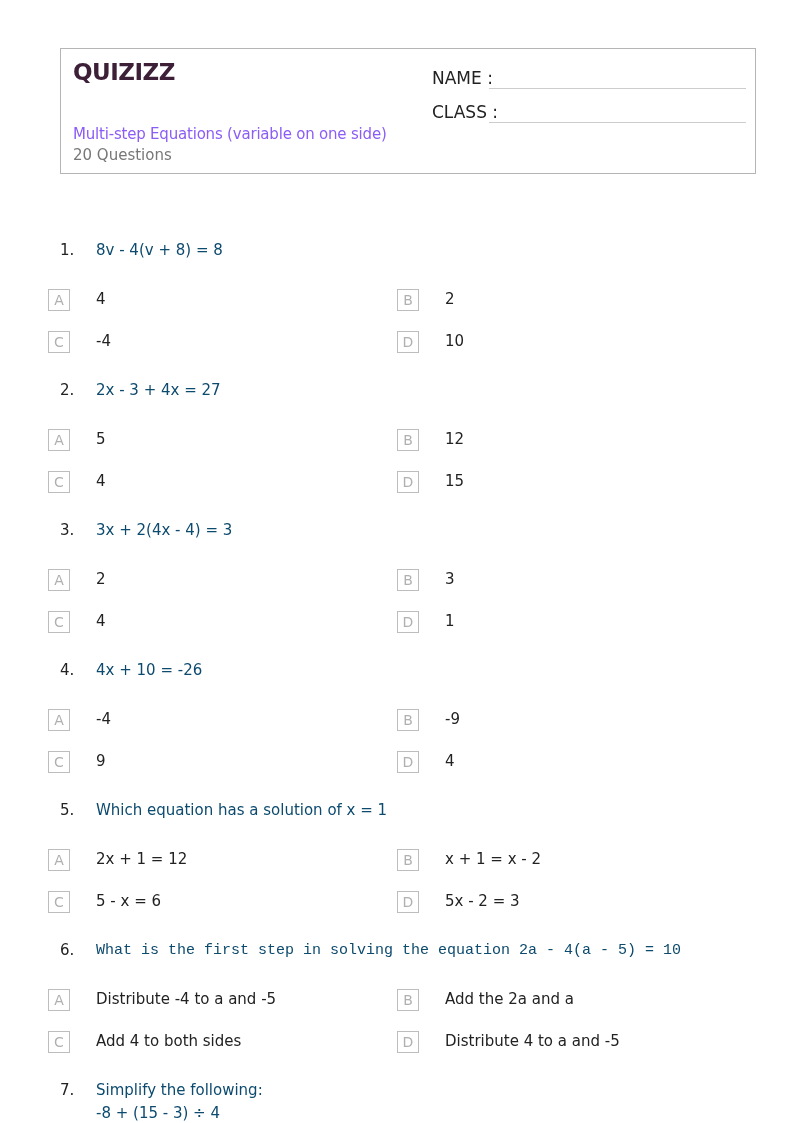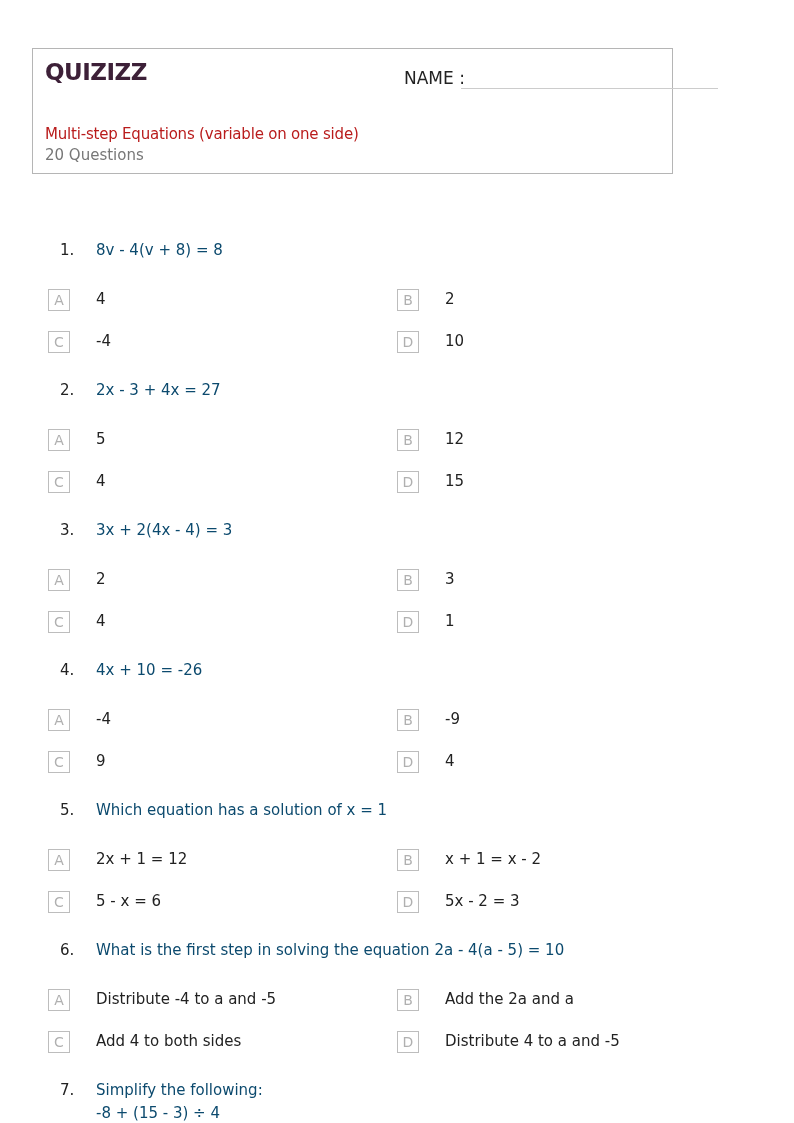--- a/index.html
+++ b/index.html
@@ -2,31 +2,31 @@
 <html><head>
 <meta charset="utf-8">
 <style>
   html, body { margin: 0; padding: 0; background: #ffffff; }
   body {
     width: 794px; height: 1123px; overflow: hidden; position: relative;
     font-family: "DejaVu Sans", "Liberation Sans", sans-serif;
     color: #222222;
   }
   .header-box {
-    position: absolute; left: 32px; top: 48px; width: 641px; height: 126px;
+    position: absolute; left: 60px; top: 48px; width: 696px; height: 126px;
     border: 1px solid #b5b5b5; box-sizing: border-box;
   }
   .logo {
     position: absolute; left: 12px; top: 10px;
     font-family: "DejaVu Sans", sans-serif; font-weight: bold;
     font-size: 23px; letter-spacing: -0.5px; color: #3d2038;
   }
   .worksheet-title {
     position: absolute; left: 12px; top: 76px;
-    font-size: 15px; color: #b91c1c; letter-spacing: -0.2px;
+    font-size: 15px; color: #8b5cf6; letter-spacing: -0.2px;
   }
   .question-count {
     position: absolute; left: 12px; top: 97px;
     font-size: 15px; color: #777777;
   }
   .field-row { position: absolute; left: 371px; width: 314px; height: 24px; }
   .field-label { position: absolute; left: 0; top: 0; font-size: 17px; color: #222; }
   .field-line {
     position: absolute; left: 57px; right: 0; top: 20px;
     border-bottom: 1px solid #cccccc;
@@ -44,20 +44,24 @@
 </head>
 <body>
 
 <div class="header-box">
   <div class="logo">QUIZIZZ</div>
   <div class="worksheet-title">Multi-step Equations (variable on one side)</div>
   <div class="question-count">20 Questions</div>
 
   <div class="field-row" style="top:19px;">
     <span class="field-label">NAME :</span>
+    <div class="field-line"></div>
+  </div>
+  <div class="field-row" style="top:53px;">
+    <span class="field-label">CLASS :</span>
     <div class="field-line"></div>
   </div>
 </div>
 
 <div class="question" style="top:241px;">
   <span class="q-num" style="top:0;">1.</span>
   <span class="q-text" style="top:-2px;">8v - 4(v + 8) = 8</span>
   <div class="opt-box" style="left:48px;top:48px;">A</div>
   <span class="opt-text" style="left:96px;top:49px;">4</span>
   <div class="opt-box" style="left:397px;top:48px;">B</div>
@@ -115,21 +119,21 @@
   <div class="opt-box" style="left:397px;top:48px;">B</div>
   <span class="opt-text" style="left:445px;top:49px;">x + 1 = x - 2</span>
   <div class="opt-box" style="left:48px;top:90px;">C</div>
   <span class="opt-text" style="left:96px;top:91px;">5 - x = 6</span>
   <div class="opt-box" style="left:397px;top:90px;">D</div>
   <span class="opt-text" style="left:445px;top:91px;">5x - 2 = 3</span>
 </div>
 
 <div class="question" style="top:941px;">
   <span class="q-num" style="top:0;">6.</span>
-  <span class="q-text" style="top:-2px;">What is the first step in solving the equation 2a - 4(a - 5) = 10</span>
+  <span class="q-text" style="top:-2px;font-family:Liberation Mono, monospace;">What is the first step in solving the equation 2a - 4(a - 5) = 10</span>
   <div class="opt-box" style="left:48px;top:48px;">A</div>
   <span class="opt-text" style="left:96px;top:49px;">Distribute -4 to a and -5</span>
   <div class="opt-box" style="left:397px;top:48px;">B</div>
   <span class="opt-text" style="left:445px;top:49px;">Add the 2a and a</span>
   <div class="opt-box" style="left:48px;top:90px;">C</div>
   <span class="opt-text" style="left:96px;top:91px;text-align:right;">Add 4 to both sides</span>
   <div class="opt-box" style="left:397px;top:90px;">D</div>
   <span class="opt-text" style="left:445px;top:91px;">Distribute 4 to a and -5</span>
 </div>
 

